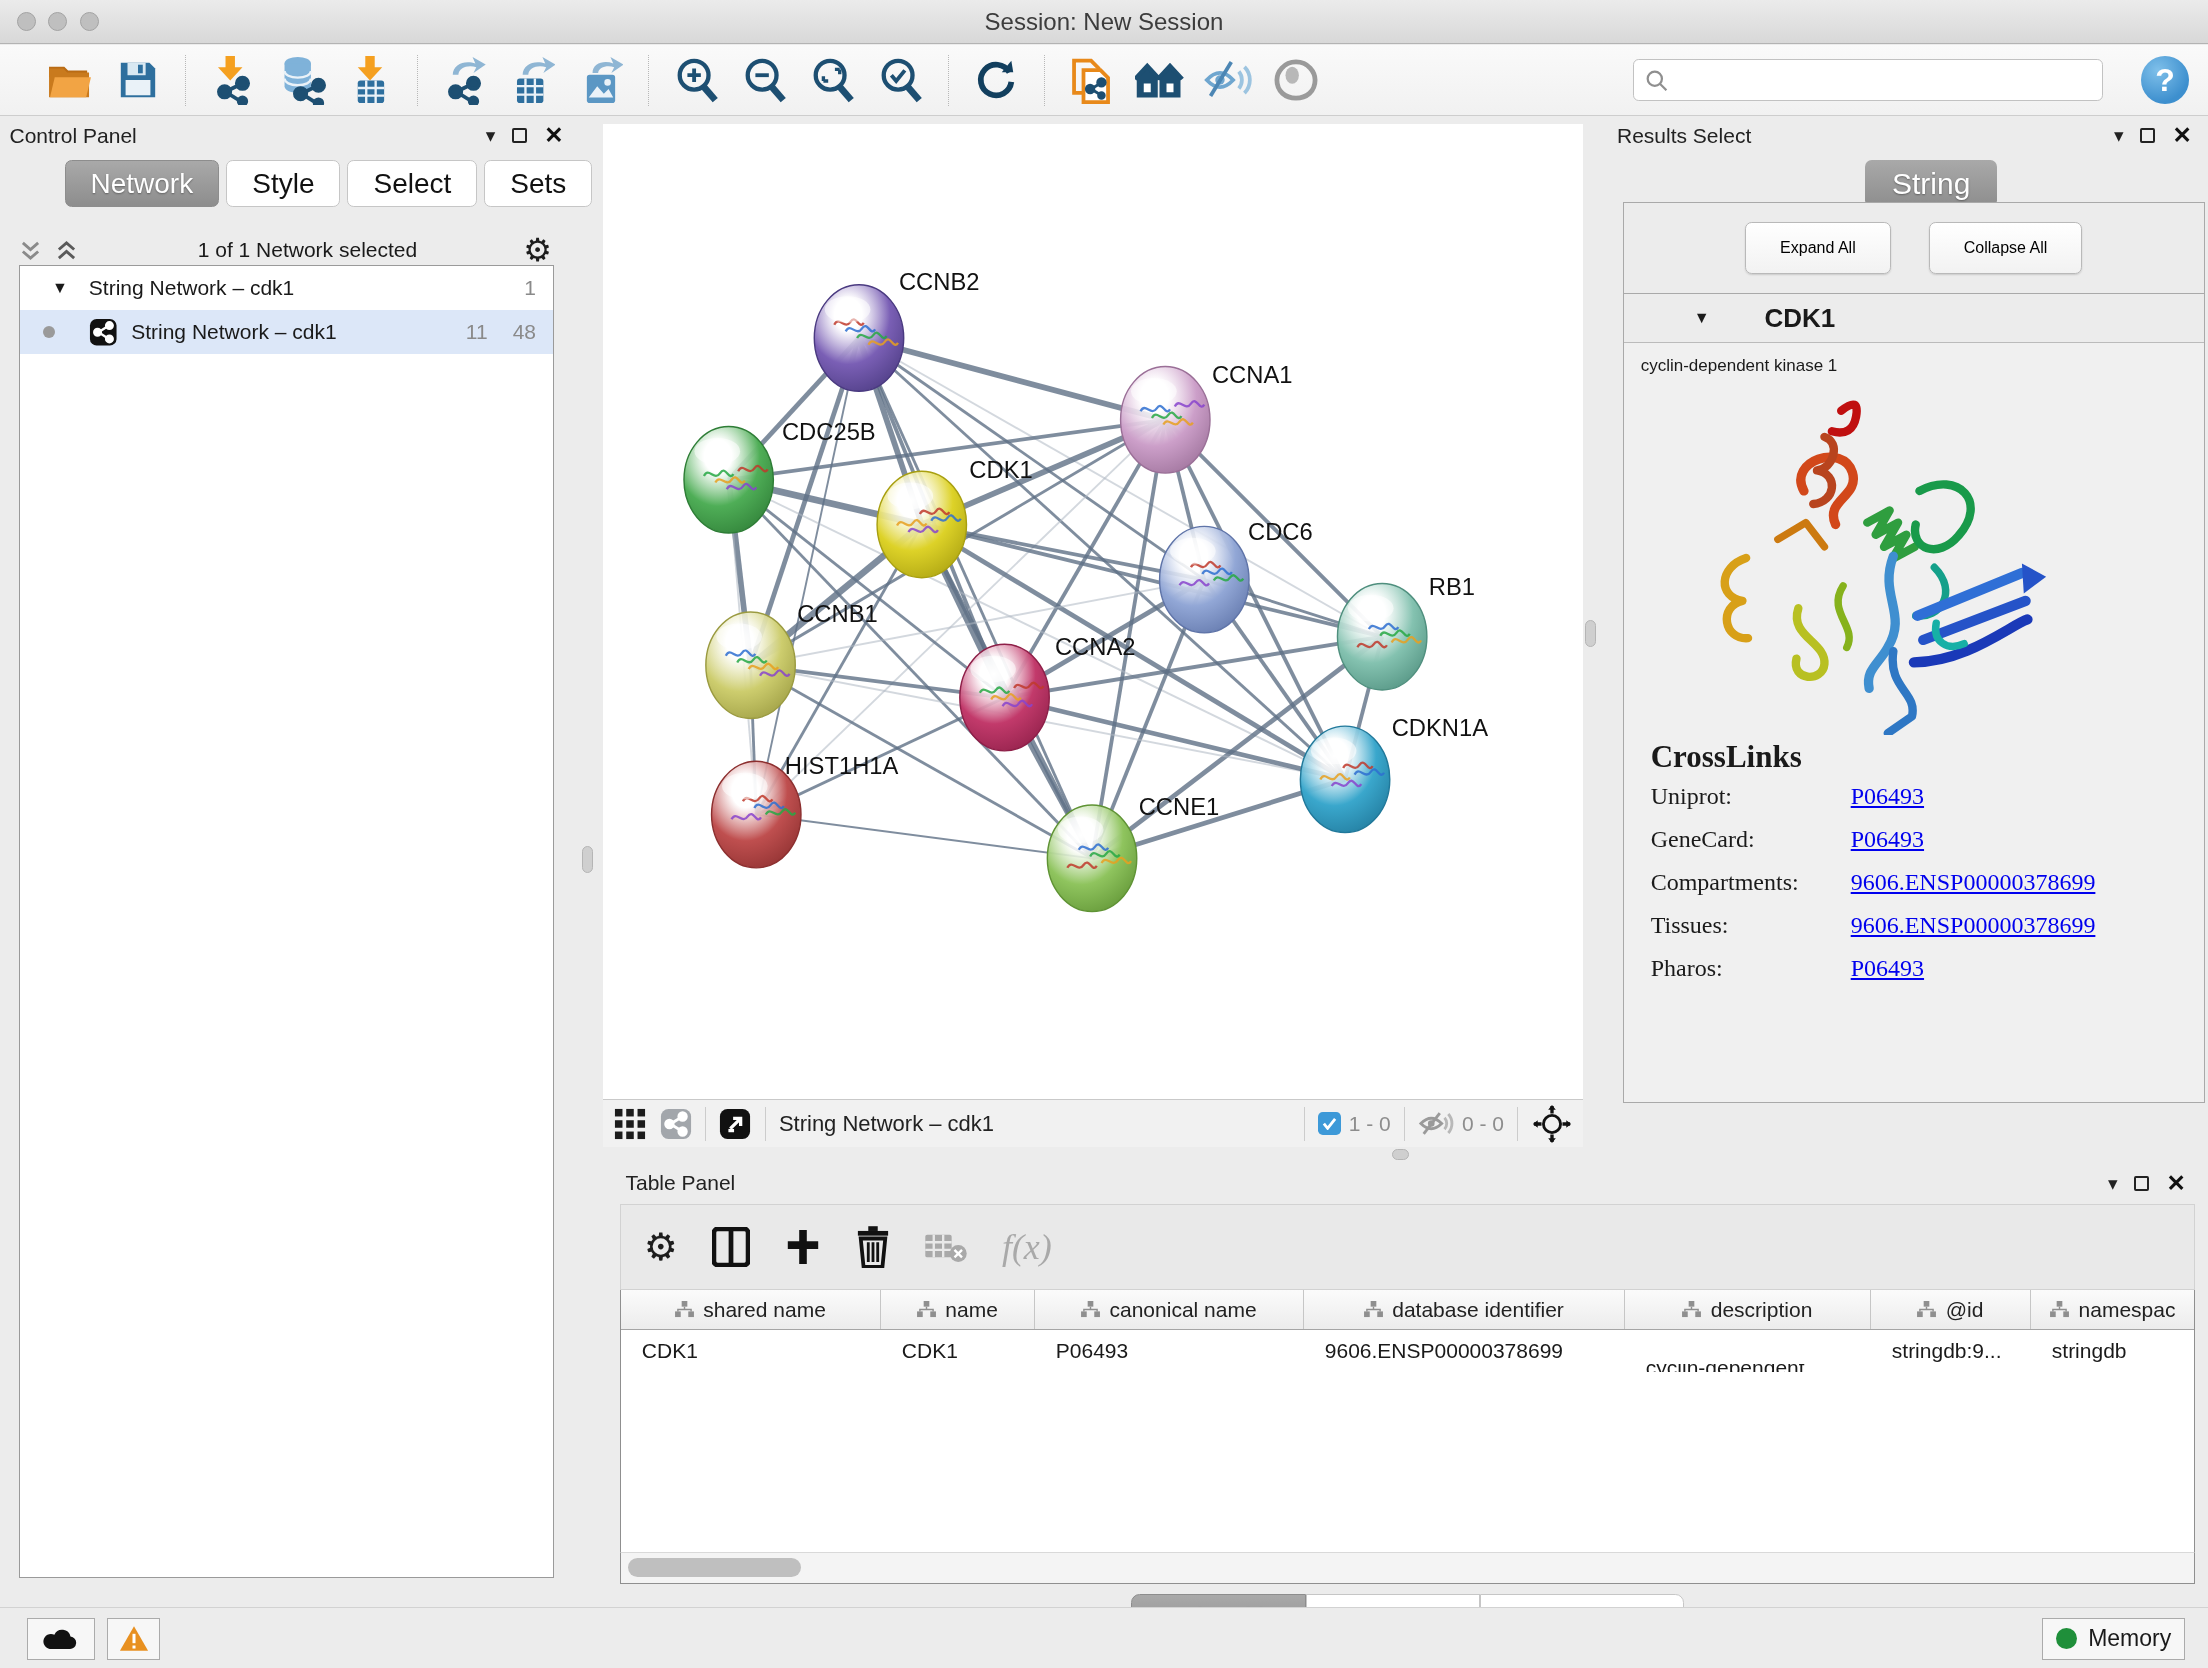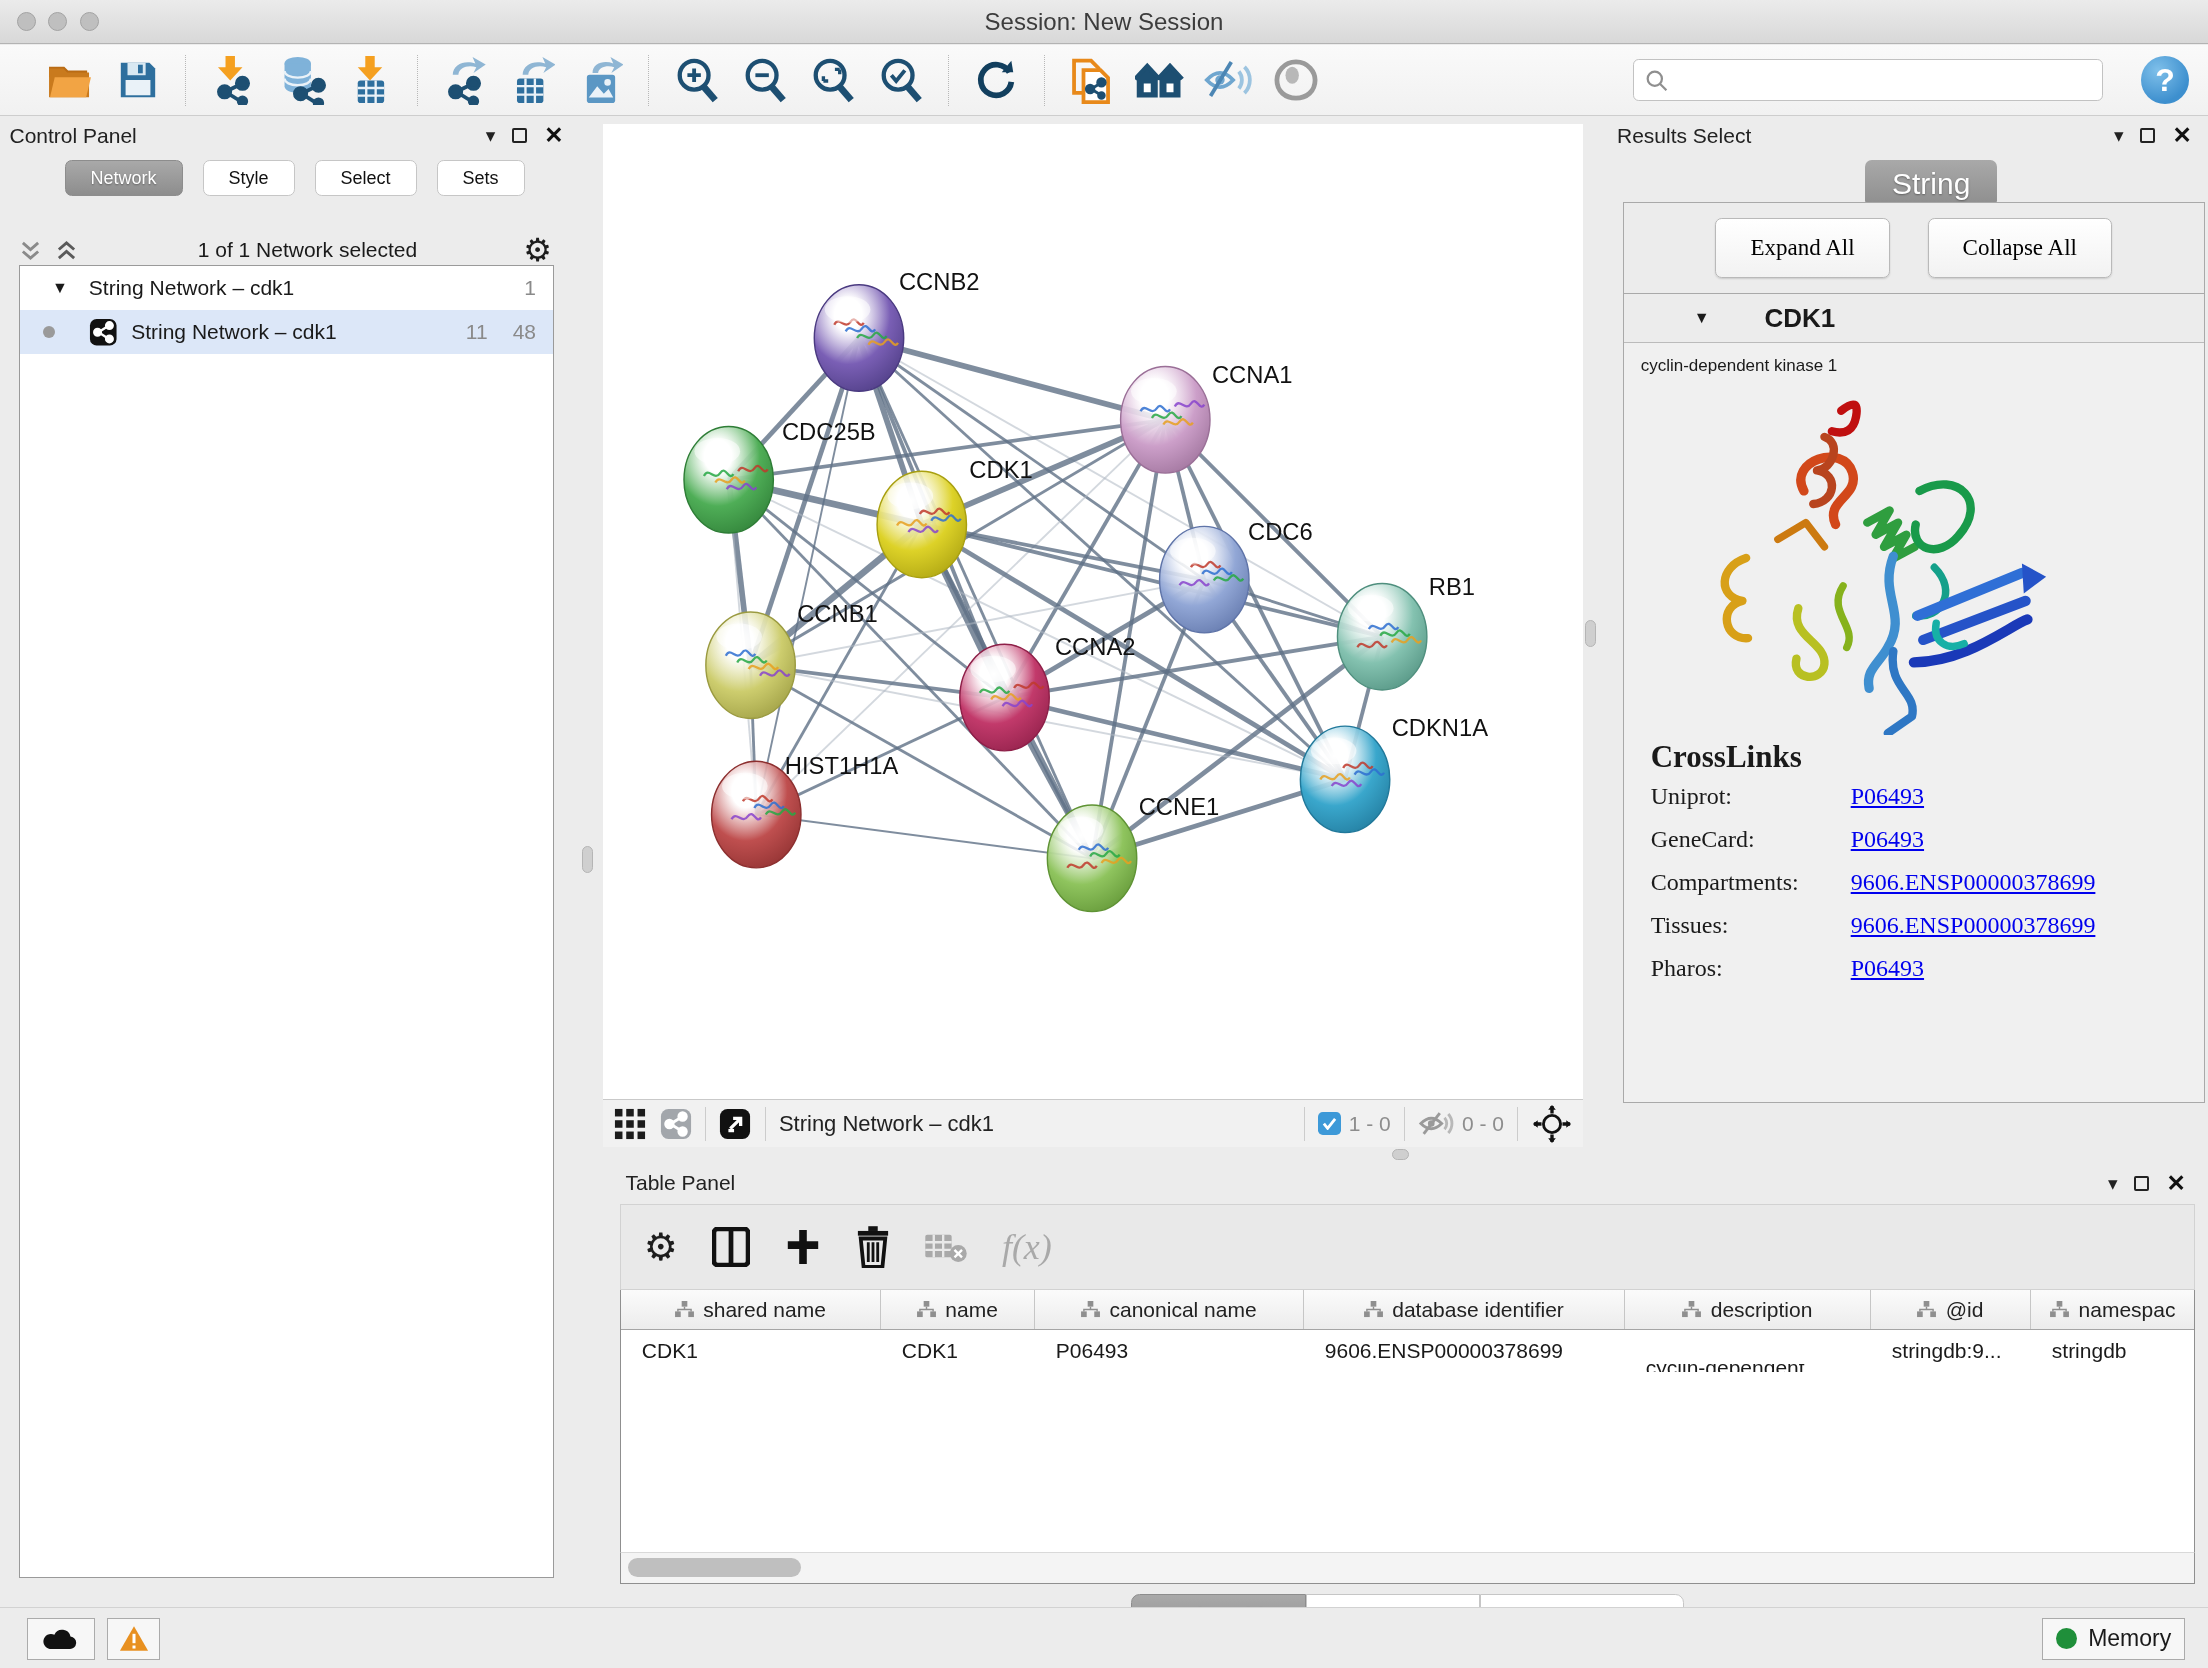--- a/index.html
+++ b/index.html
@@ -30,21 +30,21 @@
   
   .panel-head { display:flex; align-items:center; font-size:21px; color:#222; }
   .panel-ctrl { margin-left:auto; display:flex; align-items:center; gap:17px; }
   .pc-collapse { font-size:19px; color:#222; }
   .pc-float { width:15px; height:15px; border:2.4px solid #222; border-radius:1.9px; }
   .pc-close { font-size:23px; font-weight:bold; color:#111; }
 
   
   .control-panel { left:9.5px; top:122px; width:554px; height:1463px; }
   .cp-tabs { position:absolute; left:55px; top:38px; display:flex; }
-  .tabbtn { font-size:18px; padding:6.7px 25px; background:#fff; border:1px solid #c6c6c6; color:#111; border-radius:6.7px; margin-right:20px; }
+  .tabbtn { font-size:28px; padding:6.7px 25px; background:#fff; border:1px solid #c6c6c6; color:#111; border-radius:6.7px; margin-right:7px; }
   .tabbtn.active { background:linear-gradient(#a9a9a9,#8d8d8d); color:#fff; border-color:#8d8d8d; text-shadow:0 1px 1.9px rgba(0,0,0,.35); }
   .cp-treebar { position:absolute; left:9.5px; top:93px; width:533px; height:46px; display:flex; align-items:center;margin-top:12px; }
   .chev { color:#8a8a8a; margin-right:13.3px; }
   .treebar-status { flex:1; text-align:center; font-size:21px; color:#1a1a1a; }
   .gearchar { font-size:32px; color:#1d1d1d; line-height:1; }
   .cp-treebox { position:absolute; left:9.5px; top:143px; width:535px; height:1313px; background:#fff; border:1.9px solid #9a9a9a; }
   .tree-row { height:44px; display:flex; align-items:center; font-size:21px; }
   .tree-row .cnt { color:#8a8a8a; }
   .tree-row.selected { background:#dce7f8; }
   .row-dot { width:12.4px; height:12.4px; border-radius:50%; background:#9a9a9a; }
@@ -60,22 +60,22 @@
   .checkbox { width:23px; height:23px; border-radius:4.8px; background:#3d99d8; display:flex; align-items:center; justify-content:center; }
 
   .handle { background:#cfcfcf; border:1px solid #b5b5b5; border-radius:7.6px; }
 
   
   .results-panel { left:1617px; top:122px; width:588px; }
   .rp-tab { position:absolute; top:38px; left:248px; font-size:30px; color:#fff; padding:6.7px 27px;
     background:linear-gradient(#a9a9a9,#8d8d8d); border-radius:6.7px; text-shadow:0 1px 1.9px rgba(0,0,0,.35); }
   .rp-btnbox { position:absolute; left:5.7px; top:80px; width:582px; height:91px; background:#ececec; border:1.9px solid #a9a9a9; border-bottom:none;
     display:flex; align-items:center; justify-content:center; gap:38px; }
-  .rp-btn { font-size:23px; background:linear-gradient(#ffffff,#f2f2f2); border:1px solid #b9b9b9; border-radius:6.7px;
-    padding:16px 34px; box-shadow:0 1px 1.9px rgba(0,0,0,.15);font-family:Liberation Serif, serif; }
+  .rp-btn { font-size:16px; background:linear-gradient(#ffffff,#f2f2f2); border:1px solid #b9b9b9; border-radius:6.7px;
+    padding:16px 34px; box-shadow:0 1px 1.9px rgba(0,0,0,.15); }
   .rp-detailbox { position:absolute; left:5.7px; top:171px; width:582px; height:810px; background:#f0f0f0; border:1.9px solid #a9a9a9; overflow:hidden; }
   .gene-head { height:49px; display:flex; align-items:center; border-bottom:1px solid #bbb; background:#ececec; }
   .gene-sym { font-size:26px; font-weight:bold; margin-left:55px; }
   .gene-desc { font-size:17px; padding:13.3px 0 0 17px; }
   .crosslinks { font-family:"Liberation Serif", serif; padding-left:27px; }
   .cl-head { font-size:31px; font-weight:bold; margin-bottom:7.6px; }
   .cl-row { display:flex; font-size:24px; margin-bottom:16px; }
   .cl-label { width:200px; }
   .cl-link { color:#0000ee; text-decoration:underline; }
 

